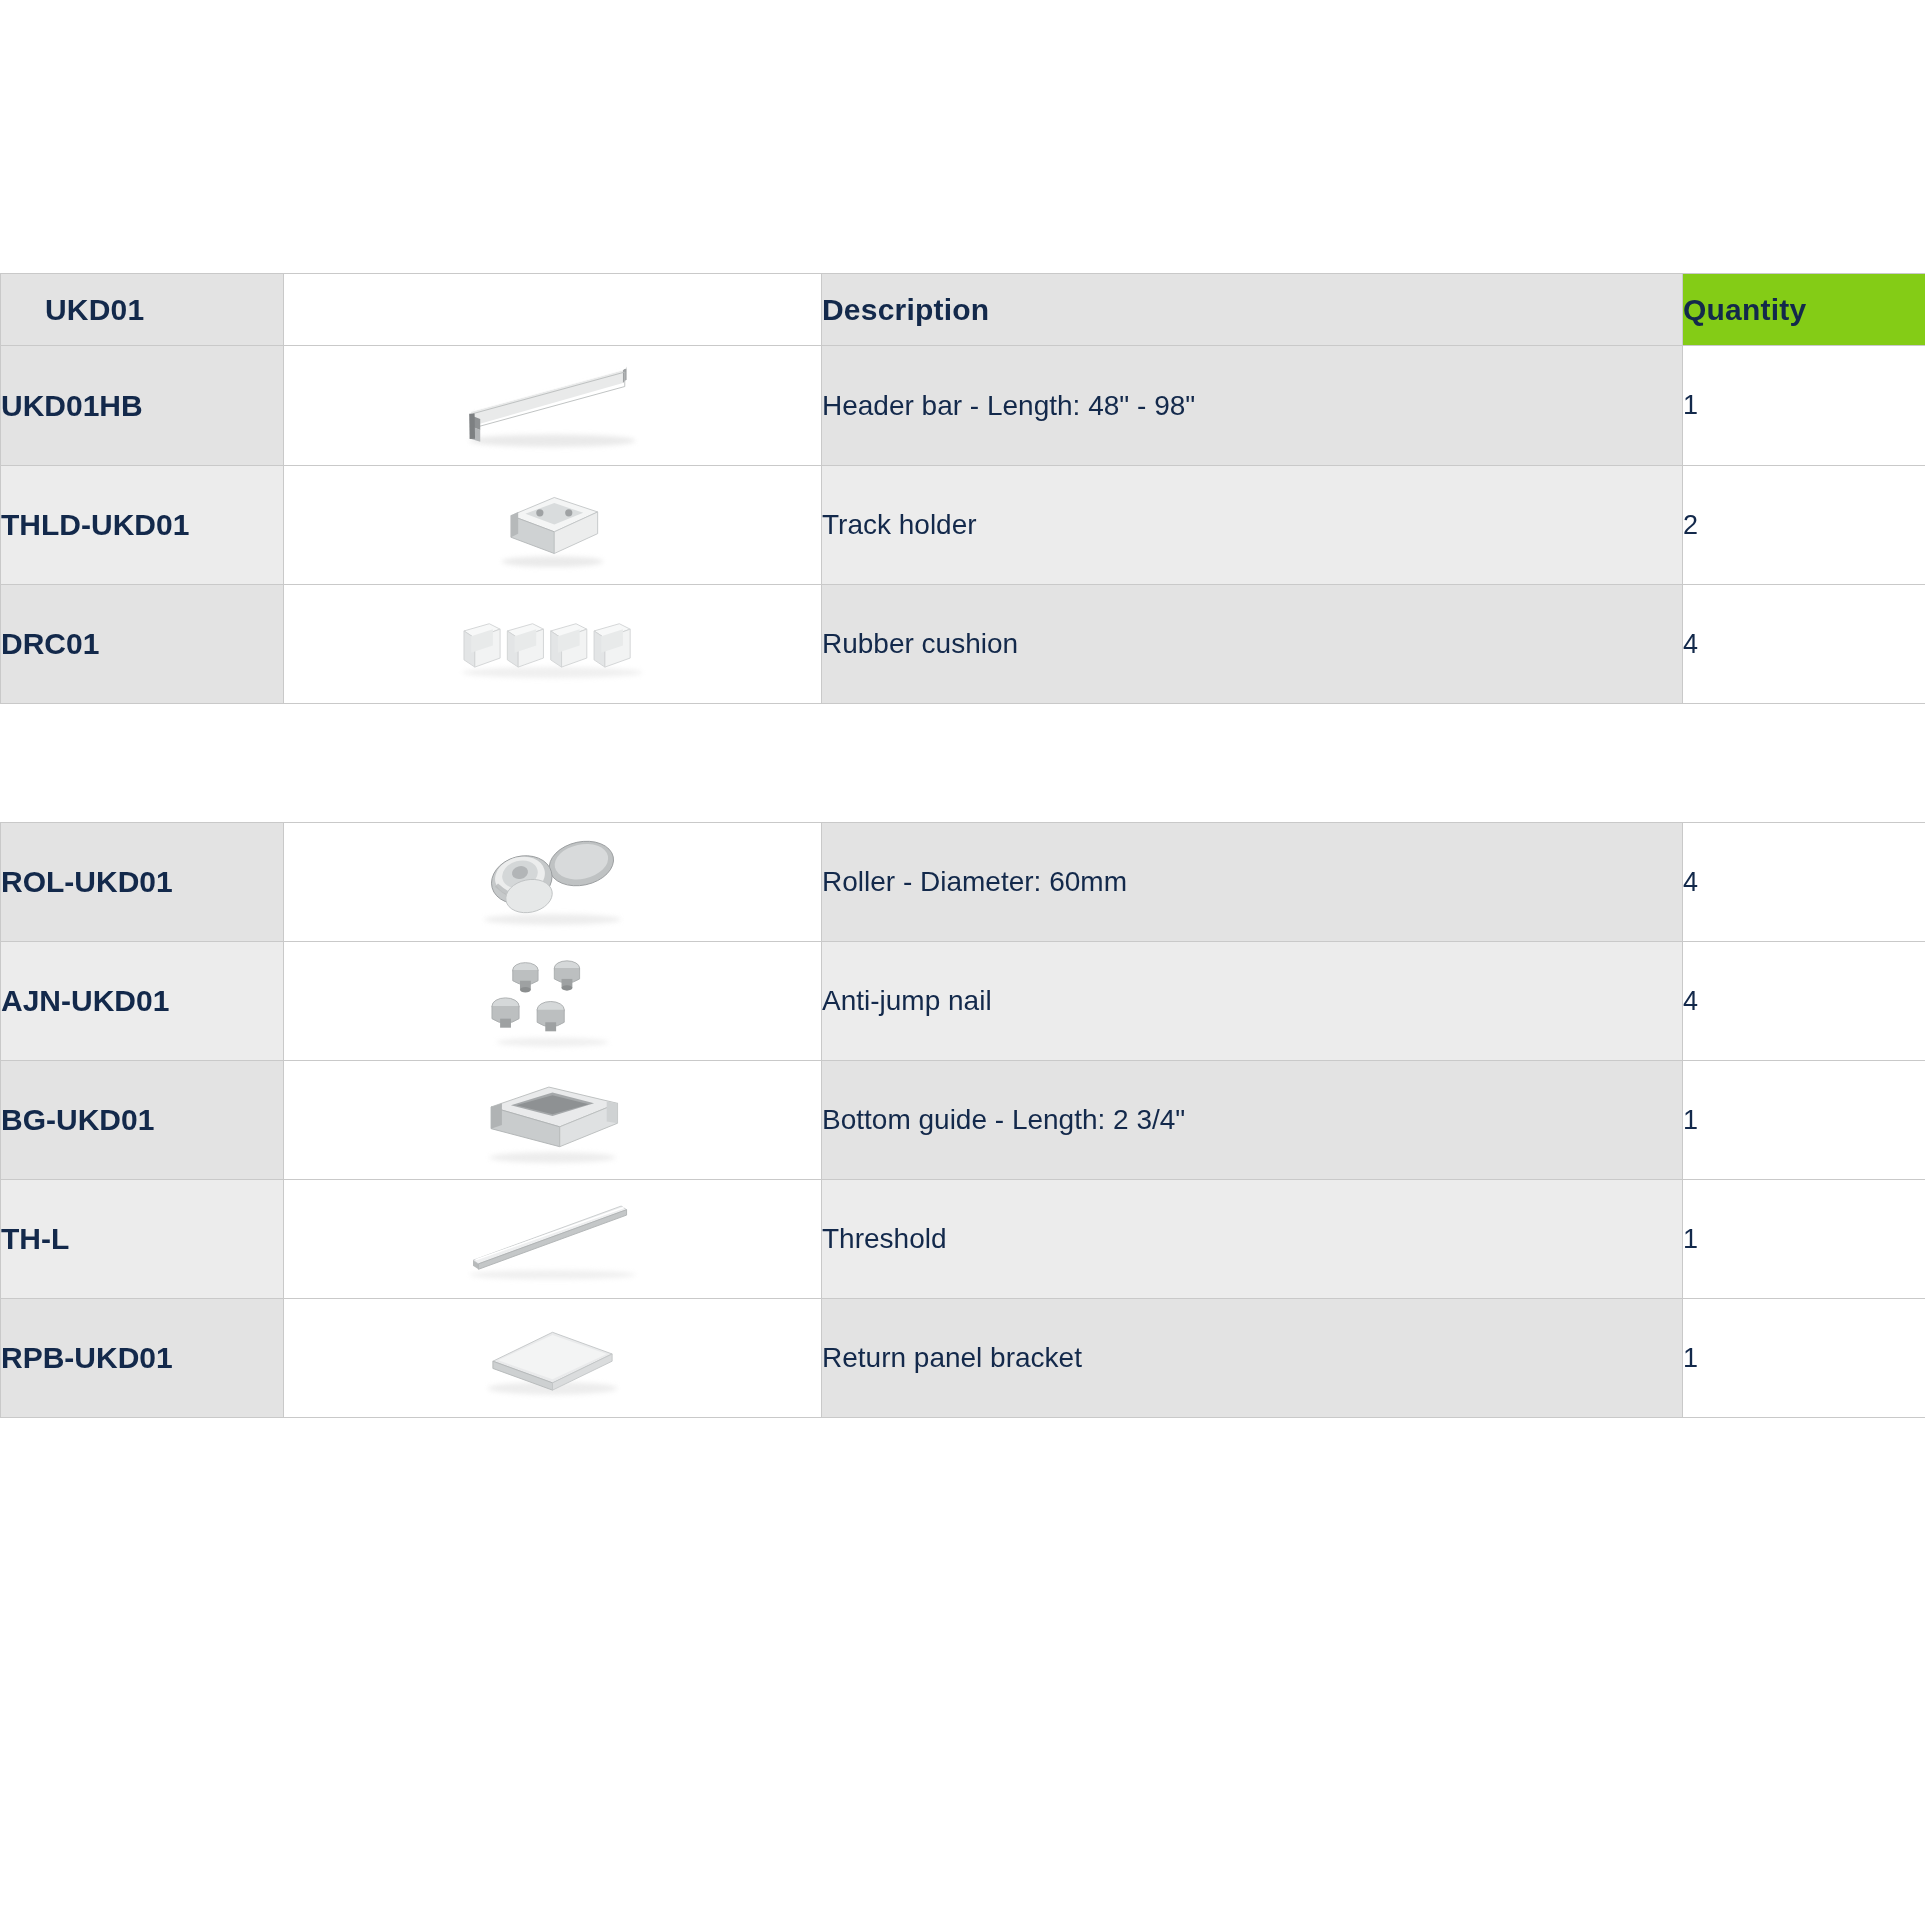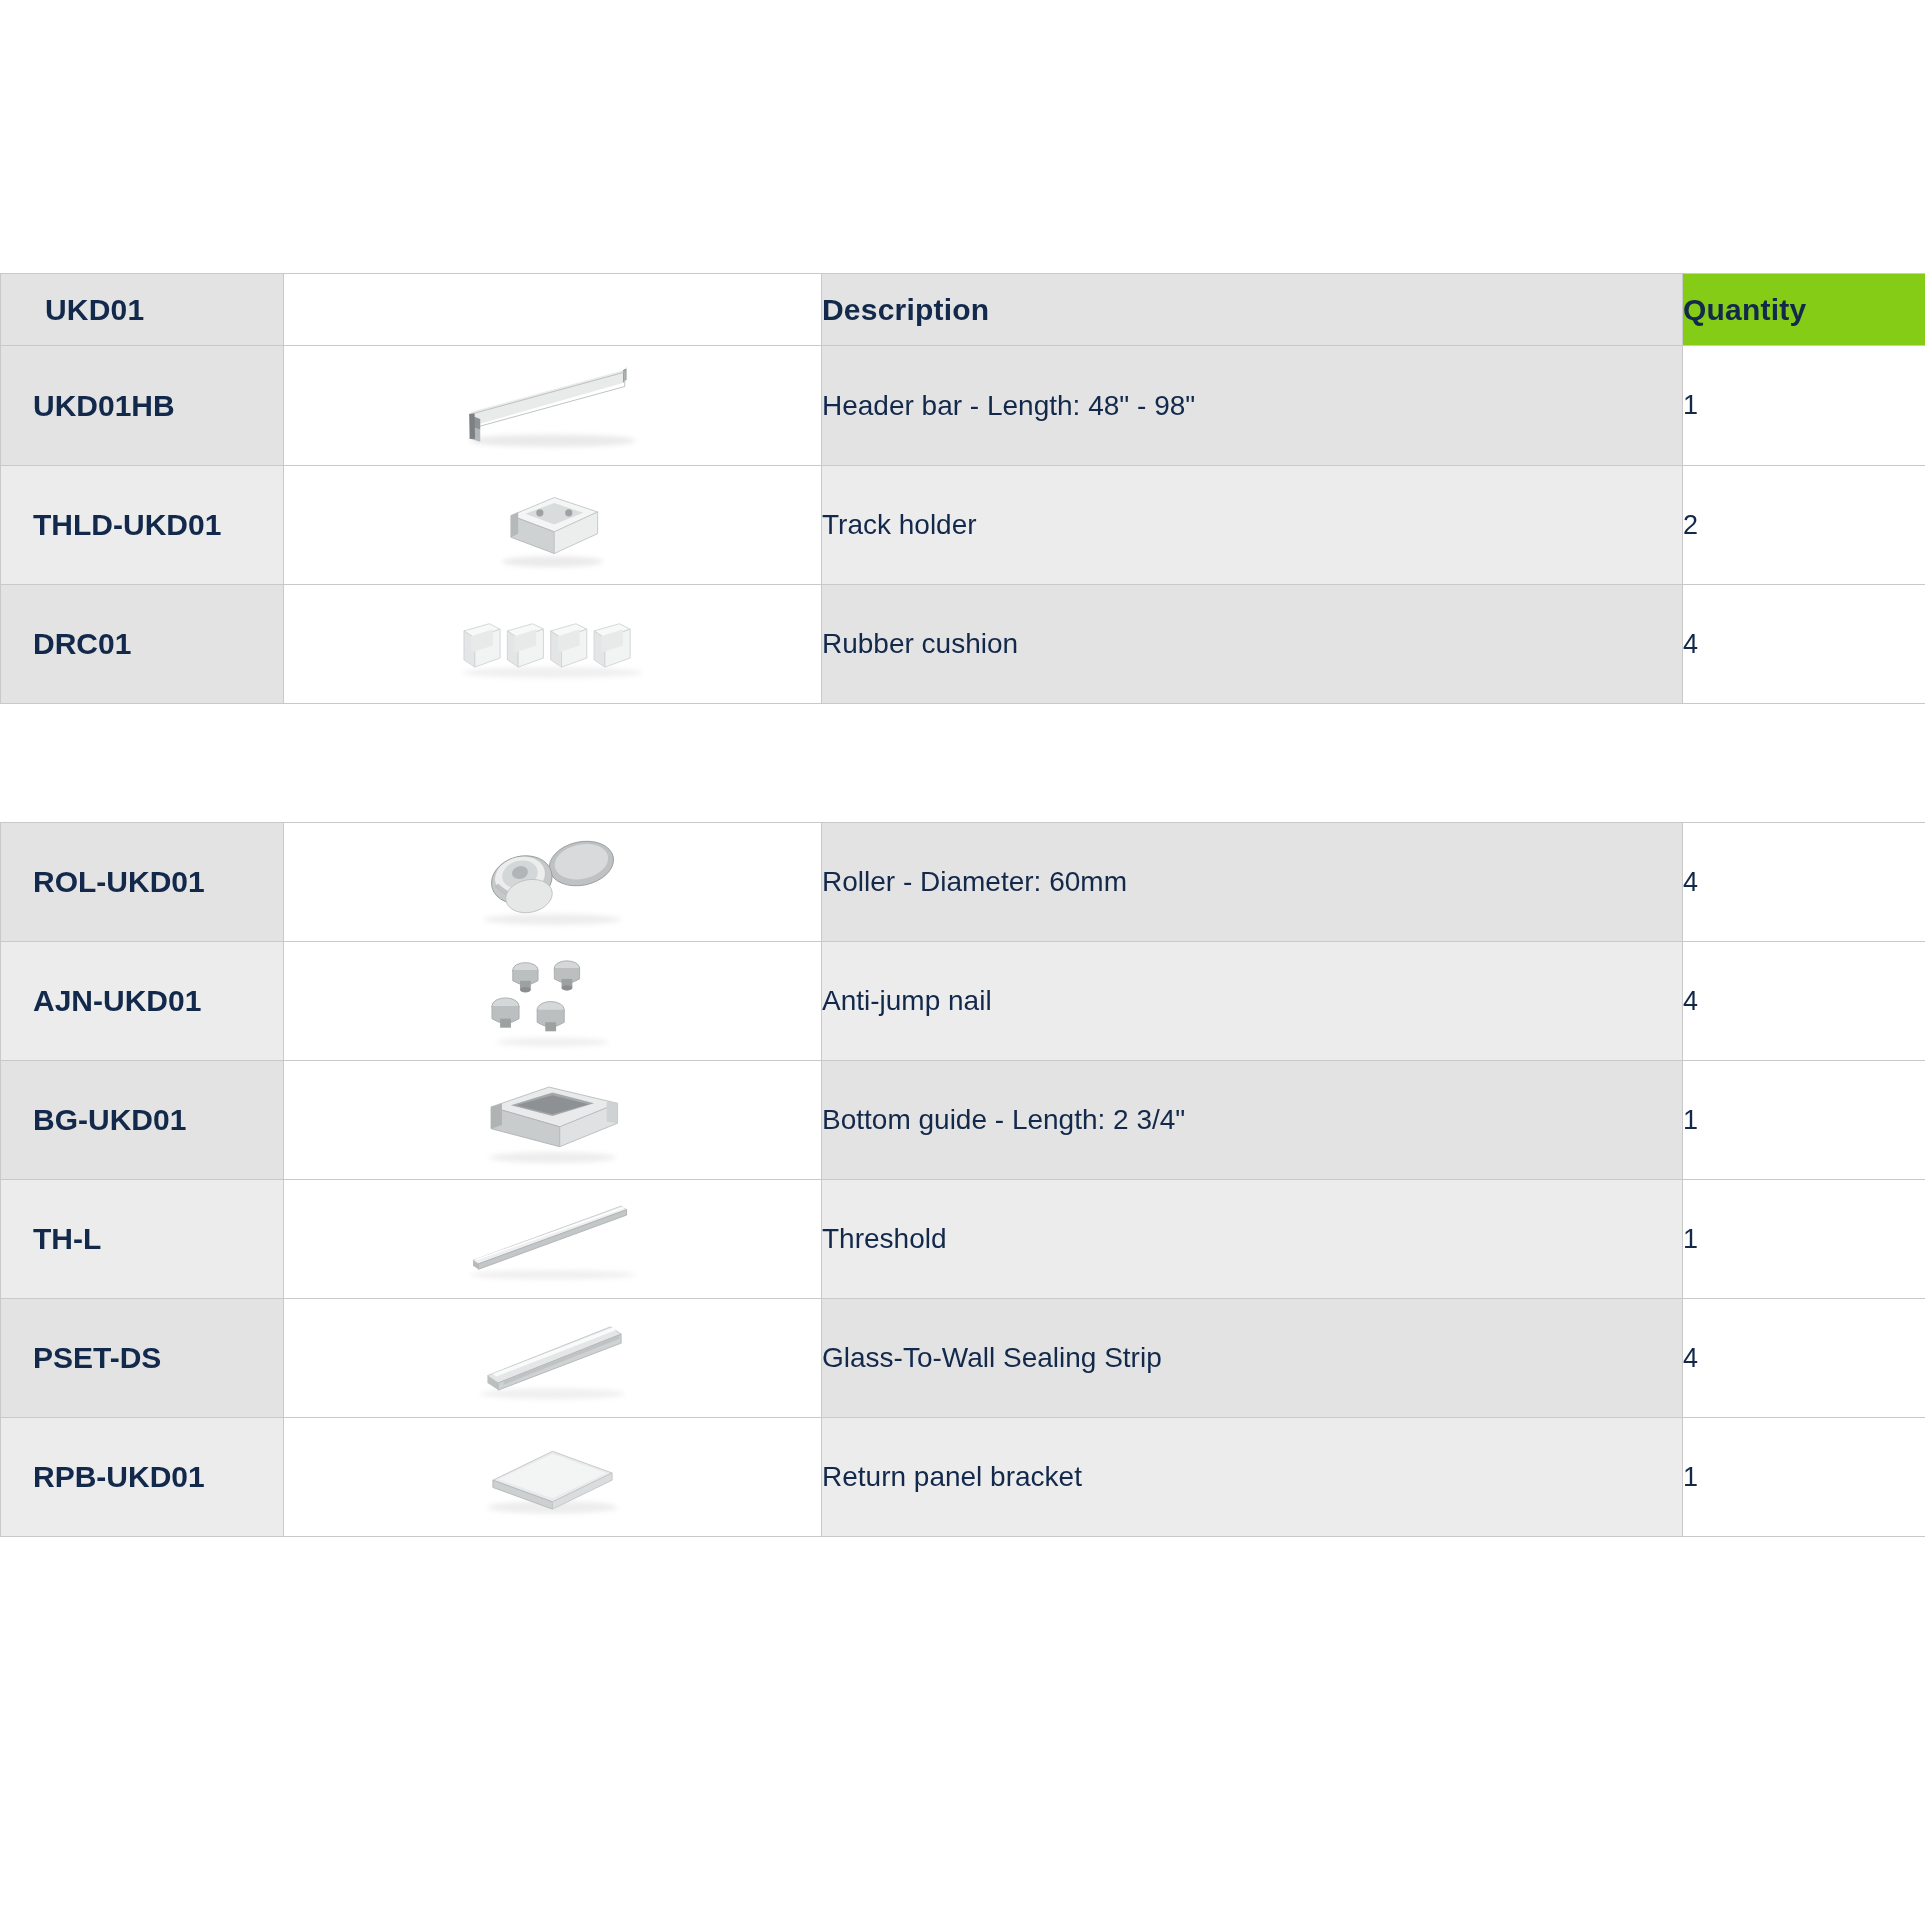--- a/index.html
+++ b/index.html
@@ -62,21 +62,20 @@
   }
 
   tbody tr { height: 119px; }
   tbody tr.tall { height: 120px; }
 
   td.cell-code {
     background: #e3e3e3;
     font-size: 30px;
     font-weight: bold;
     color: #13294b;
-    padding-left: 32px;
   }
   td.cell-img {
     background: #ffffff;
   }
   td.cell-desc {
     background: #e3e3e3;
     font-size: 28px;
     font-weight: normal;
     color: #13294b;
   }
@@ -278,35 +277,20 @@
             <polygon points="62,82 226,22 232,26 68,86" fill="#eeeff0" stroke="#c8cbcc" stroke-width="1"></polygon>
             <polygon points="62,82 68,86 68,92 62,88" fill="#b7babb"></polygon>
             <polygon points="68,86 232,26 232,32 68,92" fill="#c4c7c8" stroke="#aeb1b2" stroke-width="1"></polygon>
             <polygon points="64,81 228,23 230,24 66,82" fill="#ffffff"></polygon>
           </svg>
         </td>
         <td class="cell-desc">Threshold</td>
         <td class="cell-qty">1</td>
       </tr>
 
-      <tr>
-        <td class="cell-code">PSET-DS</td>
-        <td class="cell-img">
-          <svg class="thumb" viewBox="0 0 300 118">
-            <ellipse class="shadow-ellipse" cx="150" cy="98" rx="80" ry="6" fill="#e0e0e0" opacity="0.5"></ellipse>
-            <polygon points="78,78 214,24 226,32 90,86" fill="#e4e6e7" stroke="#c2c5c6" stroke-width="1"></polygon>
-            <polygon points="78,78 90,86 90,94 78,86" fill="#bcbfc0"></polygon>
-            <polygon points="90,86 226,32 226,42 90,94" fill="#cfd2d3" stroke="#b4b7b8" stroke-width="1"></polygon>
-            <polygon points="84,76 218,24 222,27 88,79" fill="#f9fafa"></polygon>
-            <polygon points="96,84 224,33 224,37 96,88" fill="#b9bcbd" opacity="0.7"></polygon>
-          </svg>
-        </td>
-        <td class="cell-desc">Glass-To-Wall Sealing Strip</td>
-        <td class="cell-qty">4</td>
-      </tr>
 
       <tr>
         <td class="cell-code">RPB-UKD01</td>
         <td class="cell-img">
           <svg class="thumb" viewBox="0 0 300 118">
             <ellipse class="shadow-ellipse" cx="150" cy="92" rx="72" ry="7" fill="#dedede" opacity="0.55"></ellipse>
             <polygon points="84,62 150,30 216,54 150,86" fill="#e9eaeb" stroke="#c2c5c6" stroke-width="1"></polygon>
             <polygon points="84,62 150,86 150,94 84,70" fill="#cdd0d1" stroke="#b4b7b8" stroke-width="1"></polygon>
             <polygon points="150,86 216,54 216,62 150,94" fill="#dadcdd" stroke="#c2c5c6" stroke-width="1"></polygon>
             <polygon points="90,61 150,33 210,54 150,82" fill="#f3f4f4"></polygon>

